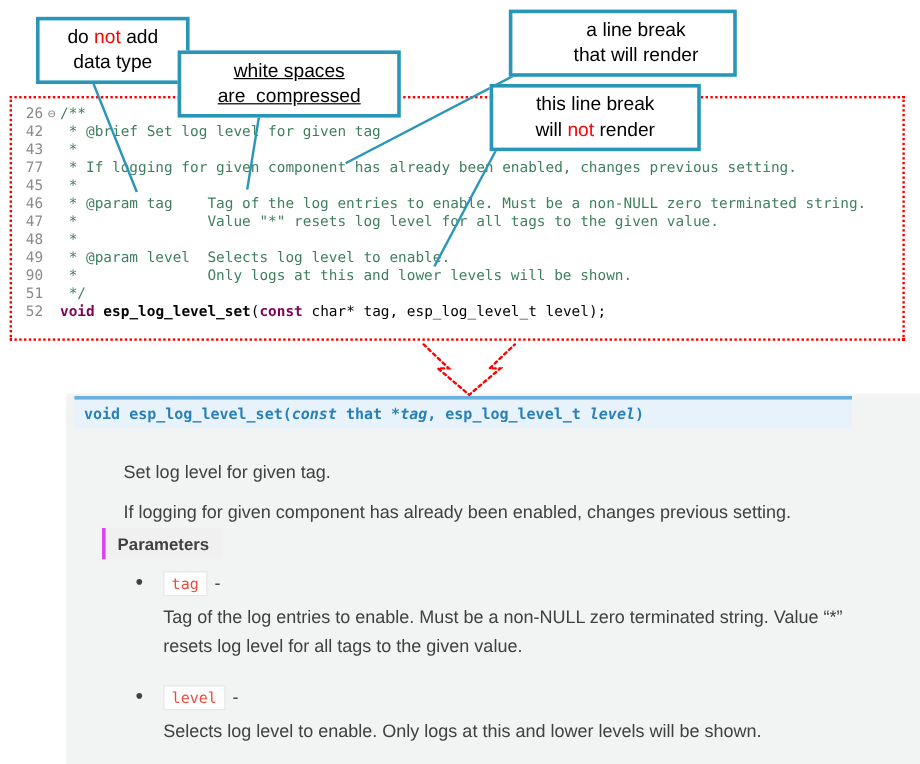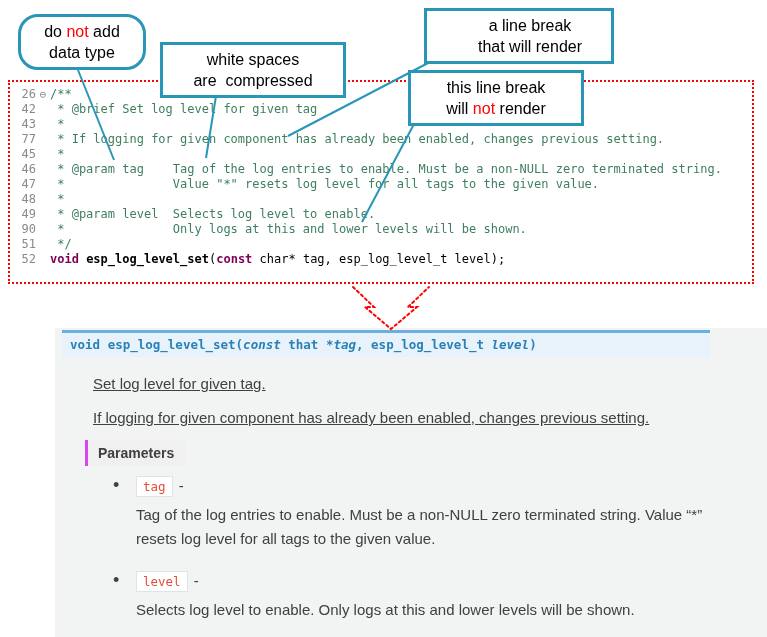--- a/index.html
+++ b/index.html
@@ -36,34 +36,34 @@
   .code .cm{color:var(--comment-green);}
   .code .kw{color:var(--keyword-purple);font-weight:bold;}
   .code .fn{color:#000;font-weight:bold;}
   .code .pl{color:#000;}
 
   
   .callout{position:absolute;z-index:10;background:#fff;border:3px solid var(--callout-border);
            text-align:center;padding:4px 6px;font-size:16px;line-height:21px;color:#000;}
   .callout .rich-line{white-space:pre;}
   .callout .red{color:var(--red);}
-  #co-0{left:18px;top:14px;width:110px;border-radius:20px;}
-  #co-1{left:160px;top:42px;width:168px;}
+  #co-0{left:30px;top:14px;width:110px;}
+  #co-1{left:148px;top:42px;width:168px;text-decoration:underline;}
   #co-2{left:424px;top:8px;width:150px;padding-left:28px;}
   #co-3{left:408px;top:70px;width:158px;}
 
   
   .docs-panel{position:absolute;left:55px;top:328px;width:712px;height:309px;
               background:var(--docs-panel-bg);z-index:1;color:var(--doc-text);}
   .sig-bar{position:absolute;left:7px;top:2px;width:648px;height:27px;box-sizing:border-box;
            background:var(--sig-bg);border-top:3px solid var(--sig-border);
            color:var(--sig-text);font:700 12.5px/23px "DejaVu Sans Mono",monospace;
            padding:0 8px;white-space:pre;}
   .sig-bar .i{font-style:italic;}
-  .doc-p{position:absolute;margin:8px;font-size:15px;line-height:20px;text-decoration:underline;}
+  .doc-p{position:absolute;margin:18px;font-size:15px;line-height:20px;}
   .p1{left:30px;top:38px;}
   .p2{left:30px;top:72px;}
   .params-label{position:absolute;left:30px;top:112px;display:inline-block;
                 background:var(--params-label-bg);border-left:3px solid #d946ef;
                 padding:5px 12px 5px 10px;font-size:14px;font-weight:bold;}
   .params-list{position:absolute;left:55px;top:148px;margin:0;padding:0;list-style:none;width:620px;}
   .params-list li{position:relative;padding-left:26px;margin-bottom:20px;}
   .params-list li::before{content:"•";position:absolute;left:3px;top:-1px;font-size:18px;color:var(--doc-text);}
   .param-head{font-size:15px;}
   .param-chip{display:inline-block;font:12.5px "DejaVu Sans Mono",monospace;color:var(--param-name-red);

